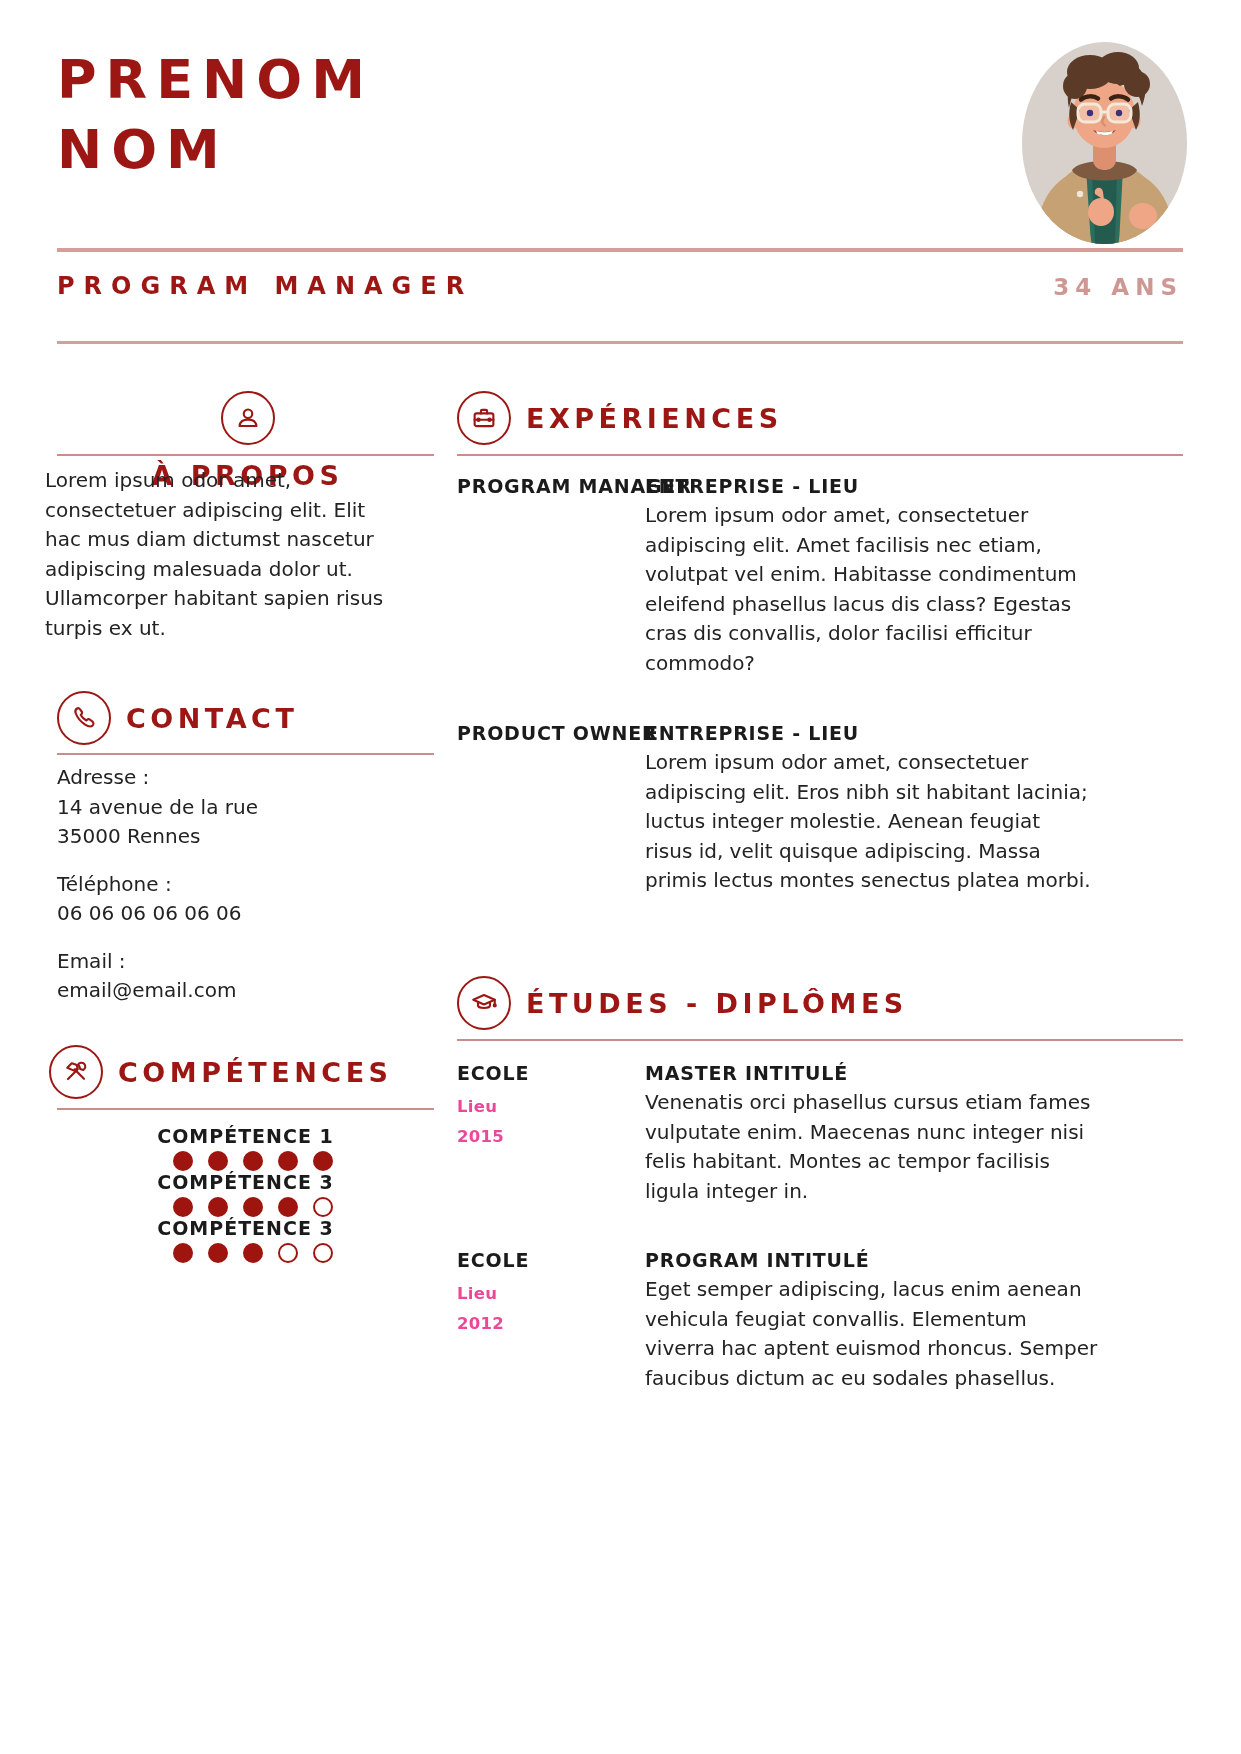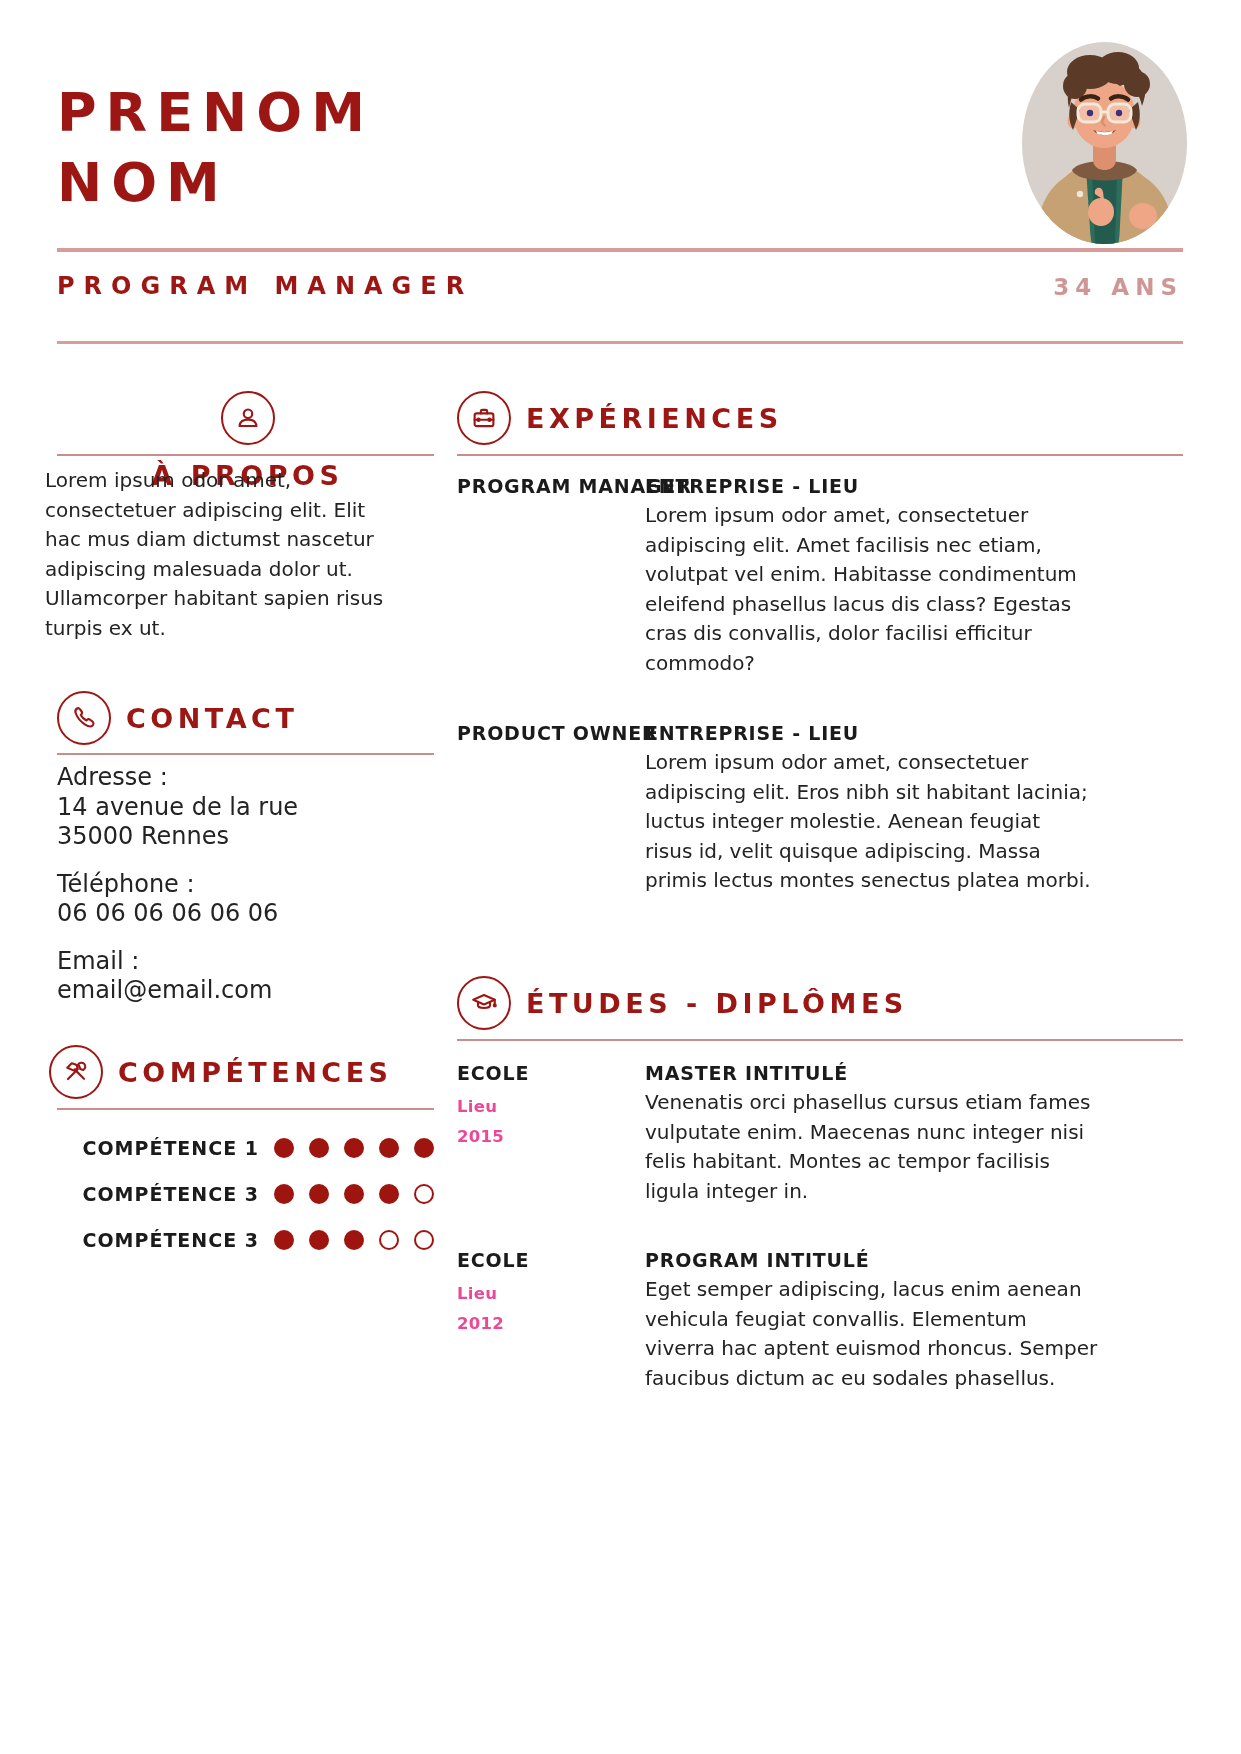--- a/index.html
+++ b/index.html
@@ -1,21 +1,21 @@
 <!DOCTYPE html>
 <html><head>
 <meta charset="utf-8">
 <style>
   html,body{margin:0;padding:0;background:#ffffff;}
   .page{position:relative;width:1241px;height:1754px;background:#ffffff;overflow:hidden;
         font-family:"DejaVu Sans","Liberation Sans",sans-serif;color:#232323;}
   .abs{position:absolute;}
 
   
-  .name{left:57px;top:78px;font-size:54px;font-weight:700;letter-spacing:9px;
+  .name{left:57px;top:45px;font-size:54px;font-weight:700;letter-spacing:9px;
         line-height:70px;color:#9c1713;}
   .avatar{left:1022px;top:42px;width:165px;height:202px;}
   .rule-top{left:57px;top:248px;width:1126px;height:4px;background:#d89c9a;}
   .rule-role{left:57px;top:341px;width:1126px;height:3px;background:#d89c9a;}
   .role{left:57px;top:272px;font-size:24px;font-weight:700;letter-spacing:9px;color:#9c1713;}
   .age{right:58px;top:274px;font-size:23px;font-weight:600;letter-spacing:6px;color:#cf9793;}
 
   
   .section-head{display:flex;align-items:center;gap:15px;}
   .icon-circle{width:54px;height:54px;border:2.5px solid #9c1713;border-radius:50%;
@@ -23,24 +23,24 @@
   .section-title{font-size:27px;font-weight:700;letter-spacing:4.5px;color:#9c1713;white-space:nowrap;}
   .srule{height:2px;background:#c98e8b;}
 
   
   .body-text{font-size:20px;line-height:29.5px;white-space:pre-line;color:#232323;}
   .label-bold{font-size:19px;font-weight:700;letter-spacing:0.8px;color:#1b1b1b;line-height:29px;white-space:nowrap;}
   .small-bold{font-size:16.5px;font-weight:700;letter-spacing:0.3px;color:#ec4899;line-height:23px;margin-top:7px;}
 
   
   .cgroup{margin:0 0 18px 0;}
-  .cgroup div{font-size:24px;line-height:29.5px;color:#232323;}
-
-  
-  .skill-row{height:46px;display:flex;align-items:center;justify-content:flex-end;}
+  .cgroup div{font-size:20px;line-height:29.5px;color:#232323;}
+
+  
+  .skill-row{height:46px;display:flex;align-items:center;justify-content:space-between;flex-direction:column;}
   .skill-label{font-size:19px;font-weight:700;letter-spacing:1px;color:#1b1b1b;white-space:nowrap;}
   .dots{display:flex;align-items:center;}
   .dot{width:20px;height:20px;border-radius:50%;margin-left:15px;box-sizing:border-box;display:inline-block;}
   .dot.filled{background:#9e1510;}
   .dot:not(.filled){border:2.5px solid #9e1510;background:#ffffff;}
 
   
   .entry{display:grid;grid-template-columns:188px 1fr;}
   svg.glyph{display:block;}
 </style>

